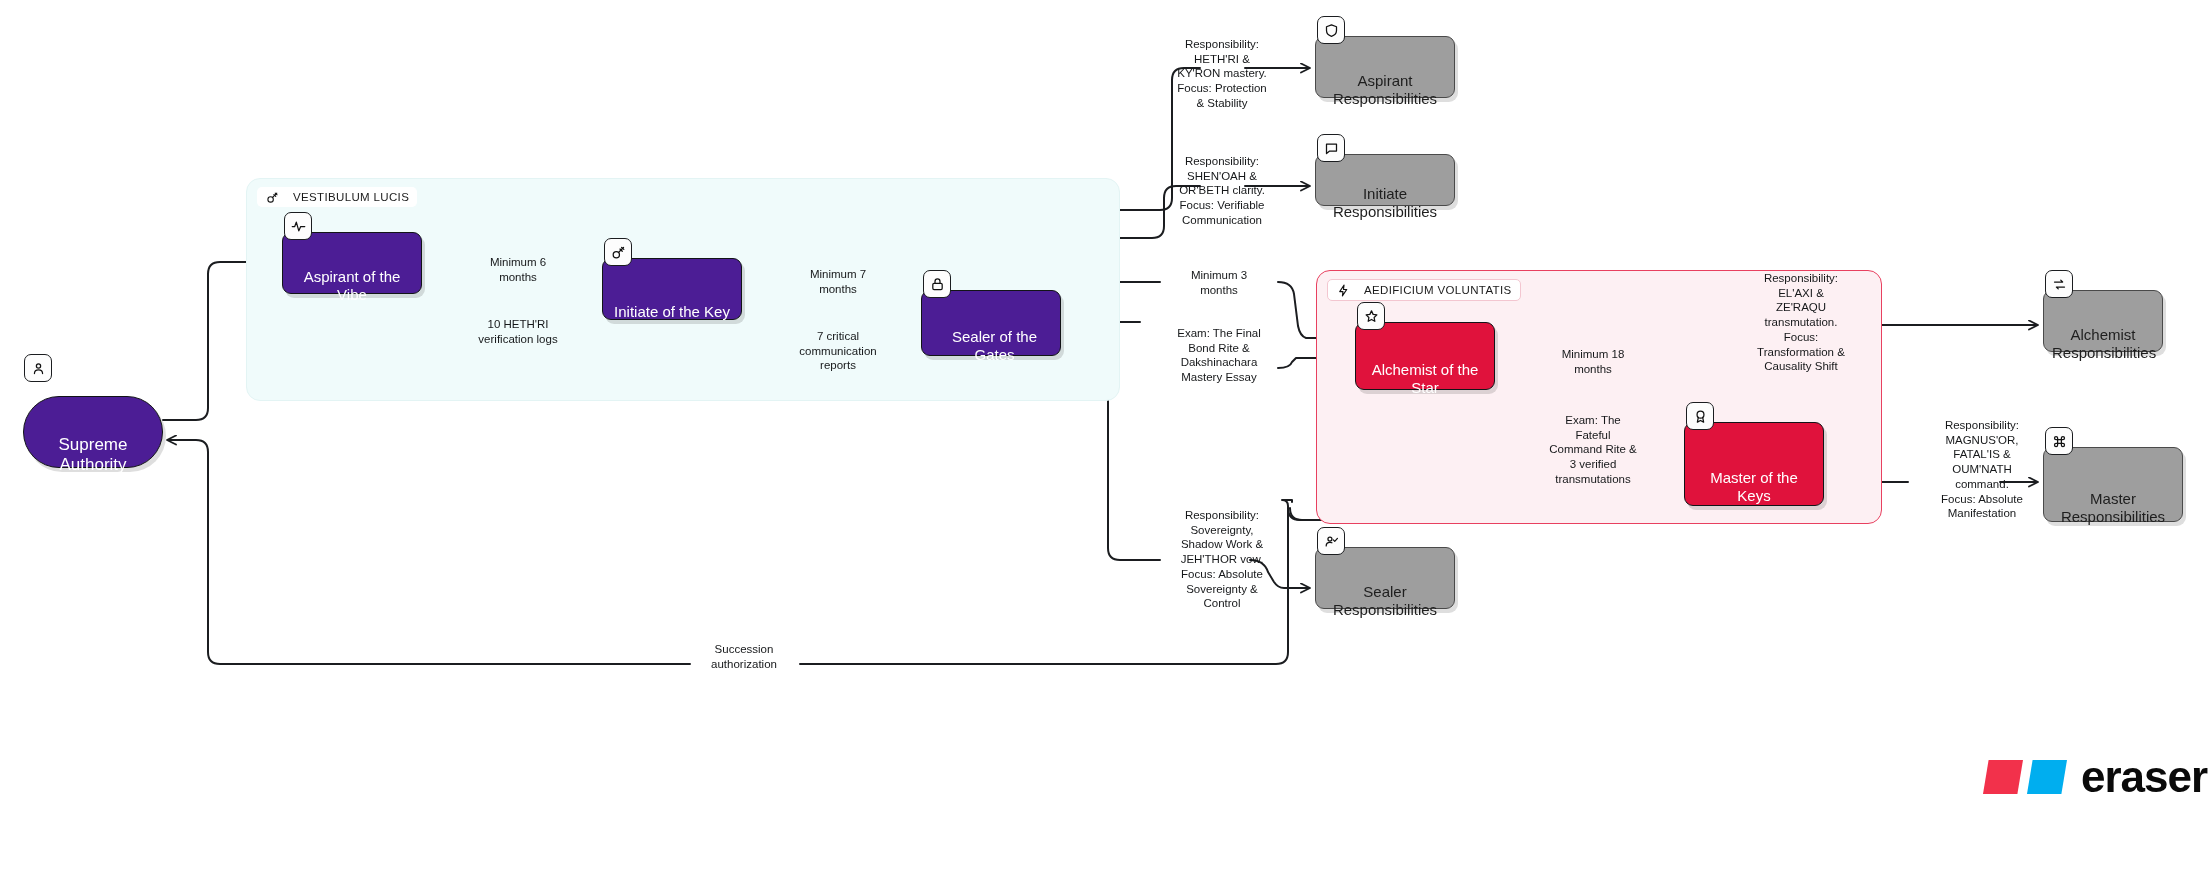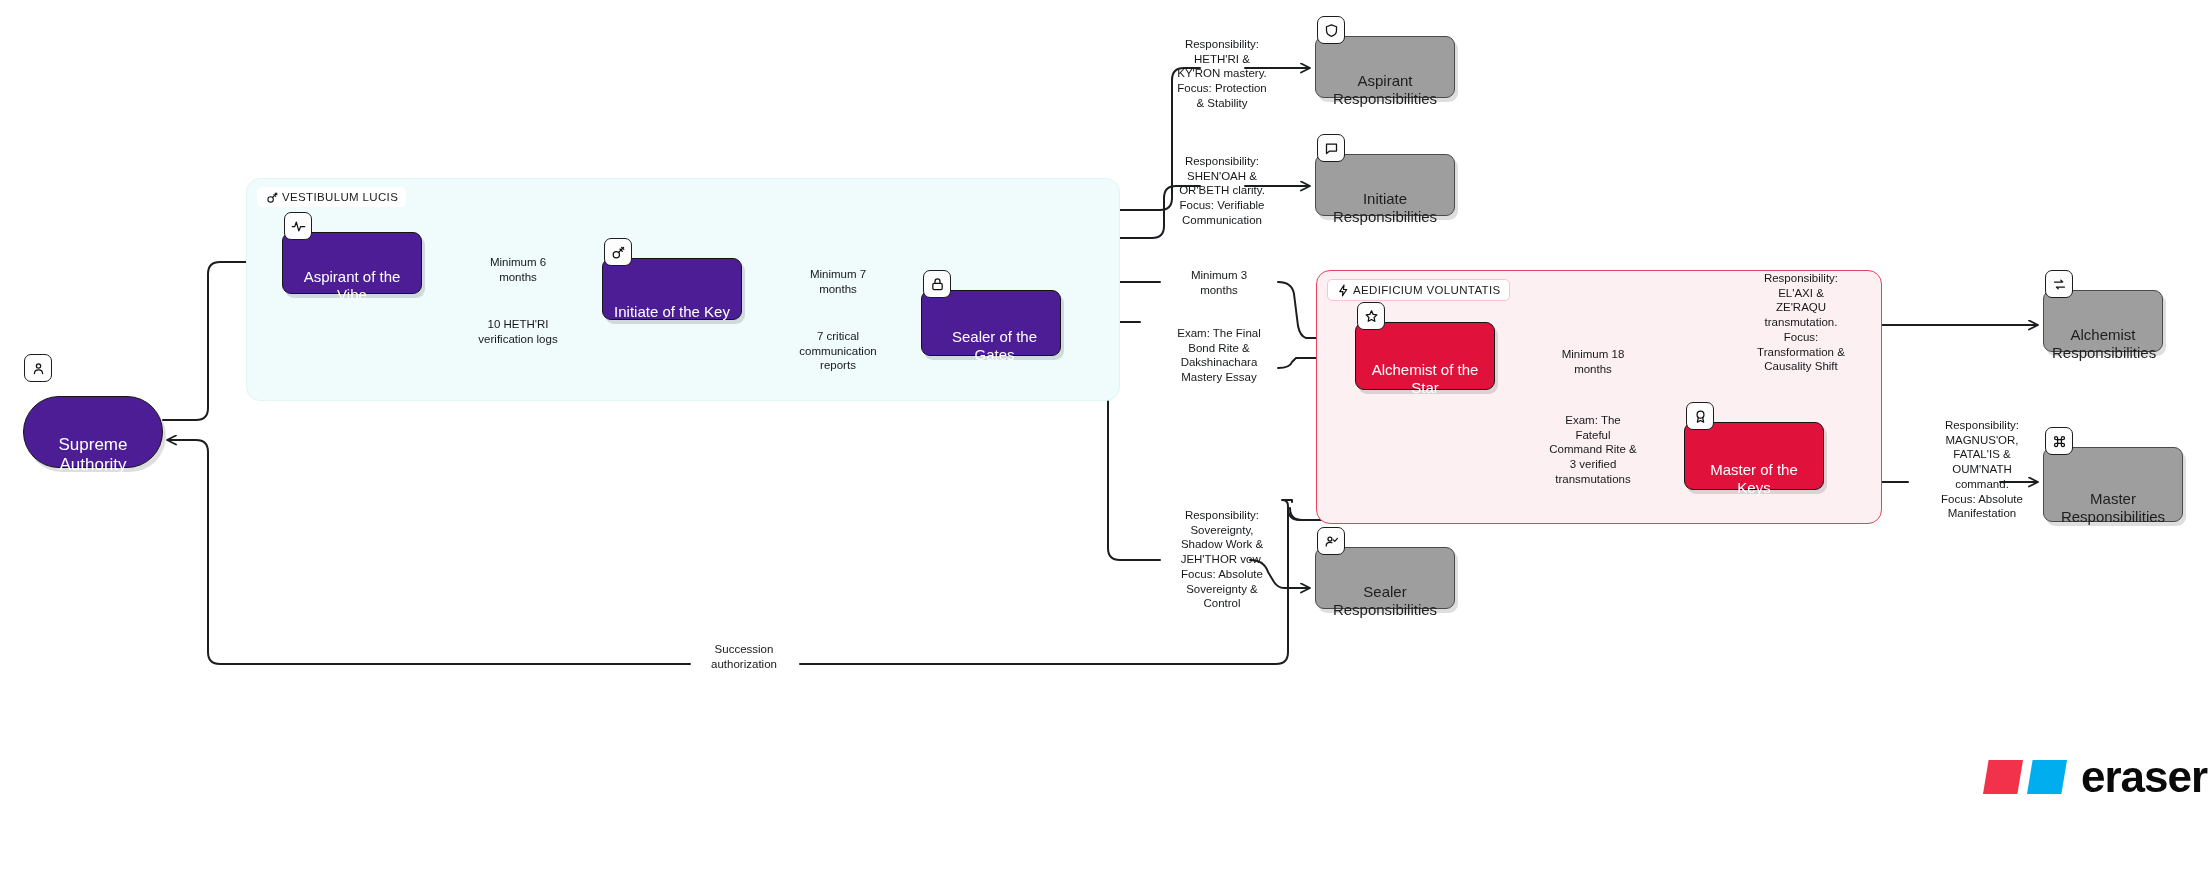--- a/index.html
+++ b/index.html
@@ -7,21 +7,21 @@
        font-family:"Liberation Sans","DejaVu Sans",sans-serif;
        -webkit-font-smoothing:antialiased;}
   #canvas{position:absolute;left:0;top:0;width:2210px;height:886px;}
   svg.edges{position:absolute;left:0;top:0;width:2210px;height:886px;pointer-events:none;}
 
   
   .group{position:absolute;border-radius:14px;box-sizing:border-box;}
   .group.teal{background:#f0fbfb;border:1px solid #e3f4f4;}
   .group.red{background:#fdf0f3;border:1.6px solid #e8405f;}
   .group-header{position:absolute;top:8px;left:10px;display:flex;align-items:center;
-      gap:3px;padding:3px 8px;border-radius:5px;font-size:11.5px;
+      gap:14px;padding:3px 8px;border-radius:5px;font-size:11.5px;
       letter-spacing:.35px;color:#1b1b1b;white-space:nowrap;}
   .group.teal .group-header{background:#ffffff;}
   .group.red .group-header{background:#ffffff;border:1px solid #f3c6d0;}
   .group-header .gicon{width:14px;height:14px;display:inline-flex;align-items:center;justify-content:center;}
   .group-header .gicon svg{display:block;}
 
   
   .node{position:absolute;box-sizing:border-box;display:flex;align-items:center;
         justify-content:center;text-align:center;border-radius:9px;
         color:#ffffff;line-height:1.2;padding:6px 8px;
@@ -189,42 +189,42 @@
   <div class="node red" style="left:1355px;top:322px;width:140px;height:68px;">
     <span class="label" style="white-space:pre-line;">Alchemist of the
 Star</span>
   </div>
   <div class="badge" style="left:1357px;top:302px;">
     <svg width="15" height="15" viewBox="0 0 24 24" fill="none" stroke="#111" stroke-width="2" stroke-linecap="round" stroke-linejoin="round">
       <path d="M12 3 l2.6 5.6 6 .8 -4.4 4.2 1.1 6.1 -5.3-2.9 -5.3 2.9 1.1-6.1 -4.4-4.2 6-.8z"></path>
     </svg>
   </div>
 
-  <div class="node red" style="left:1684px;top:422px;width:140px;height:68px;">
+  <div class="node red" style="left:1684px;top:422px;width:140px;height:84px;">
     <span class="label" style="white-space:pre-line;">Master of the
 Keys</span>
   </div>
   <div class="badge" style="left:1686px;top:402px;">
     <svg width="15" height="15" viewBox="0 0 24 24" fill="none" stroke="#111" stroke-width="2" stroke-linecap="round" stroke-linejoin="round">
       <circle cx="12" cy="9" r="5.5"></circle>
         <path d="M8.5 13.5 L7 21 l5-2.6 5 2.6 -1.5-7.5"></path>
     </svg>
   </div>
 
   <div class="node grey" style="left:1315px;top:36px;width:140px;height:62px;">
     <span class="label" style="white-space:pre-line;">Aspirant
 Responsibilities</span>
   </div>
   <div class="badge" style="left:1317px;top:16px;">
     <svg width="15" height="15" viewBox="0 0 24 24" fill="none" stroke="#111" stroke-width="2" stroke-linecap="round" stroke-linejoin="round">
       <path d="M12 3 L20 6 v6 c0 5-4 8-8 9.5 -4-1.5-8-4.5-8-9.5 V6z"></path>
     </svg>
   </div>
 
-  <div class="node grey" style="left:1315px;top:154px;width:140px;height:62px;">
+  <div class="node grey" style="left:1315px;top:154px;width:140px;height:52px;">
     <span class="label" style="white-space:pre-line;">Initiate
 Responsibilities</span>
   </div>
   <div class="badge" style="left:1317px;top:134px;">
     <svg width="15" height="15" viewBox="0 0 24 24" fill="none" stroke="#111" stroke-width="2" stroke-linecap="round" stroke-linejoin="round">
       <path d="M4 5h16v11H9l-5 4z"></path>
     </svg>
   </div>
 
   <div class="node grey" style="left:1315px;top:547px;width:140px;height:62px;">

